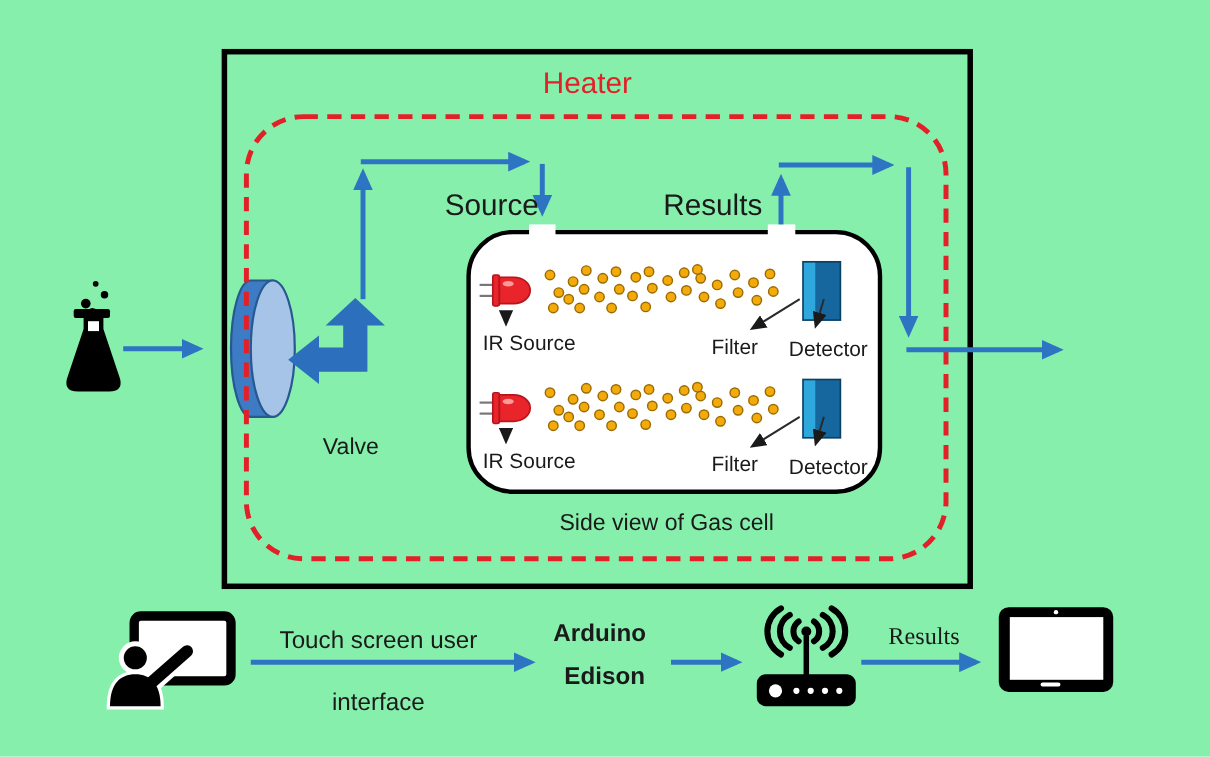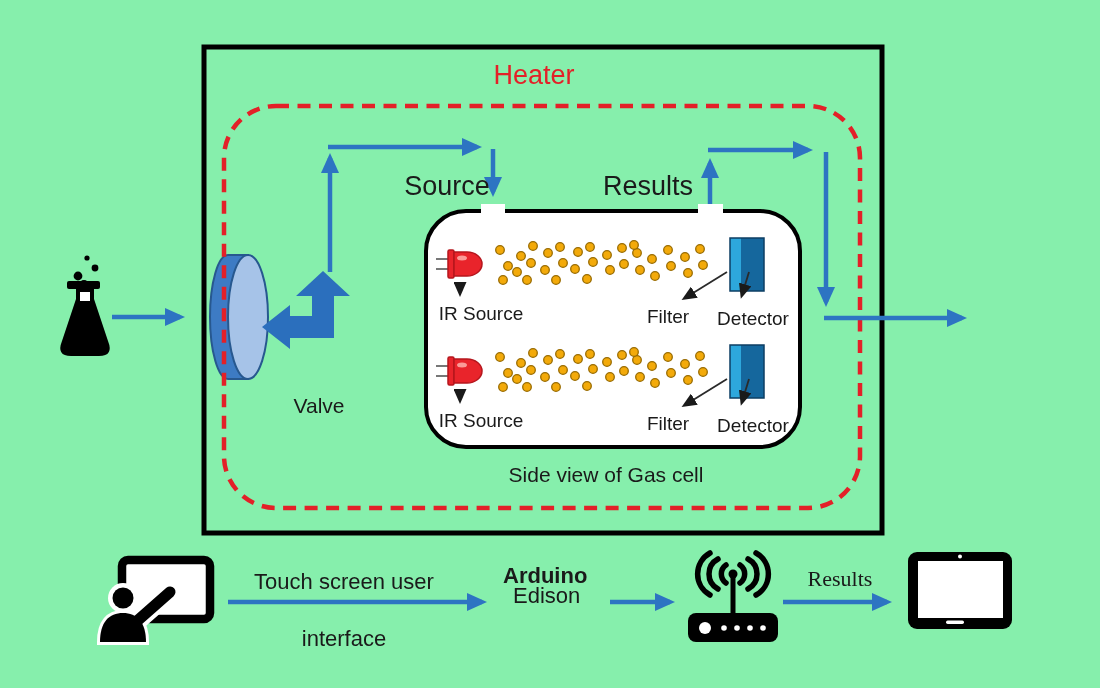--- a/index.html
+++ b/index.html
@@ -195,16 +195,16 @@
 
   <div class="lbl f19" style="left:481px;top:421px;">IR Source</div>
   <div class="lbl f19" style="left:668px;top:424px;">Filter</div>
   <div class="lbl f19" style="left:753px;top:426px;">Detector</div>
 
   <div class="lbl f21" style="left:606px;top:475px;text-align:right;">Side view of Gas cell</div>
 
   <div class="lbl f25" style="left:344px;top:582px;">Touch screen user</div>
   <div class="lbl f25" style="left:344px;top:639px;">interface</div>
   <div class="lbl f25 left" style="left:503px;top:576px;font-weight:bold;">Arduino</div>
-  <div class="lbl f25 left" style="left:513px;top:596px;">Edison</div>
+  <div class="lbl f25 left" style="left:513px;top:615px;font-weight:bold;">Edison</div>
   <div class="lbl f25" style="left:840px;top:579px;font-family:Liberation Serif, serif;">Results</div>
 
 </div>
 
 </body></html>

